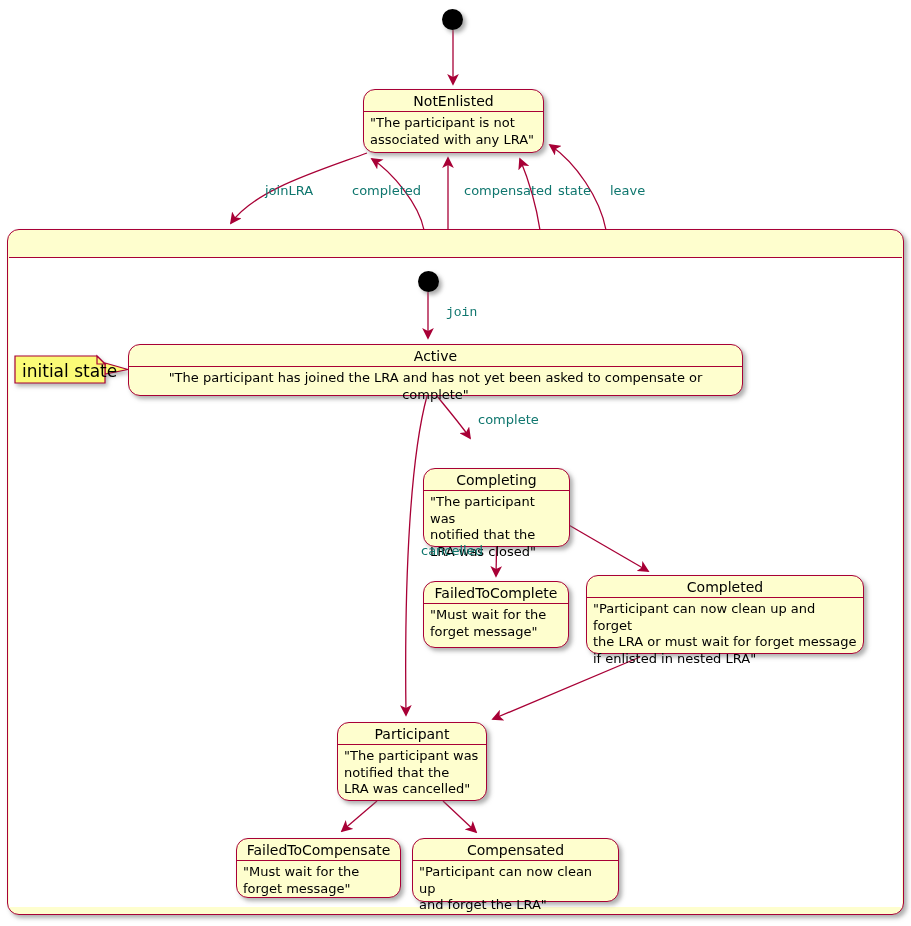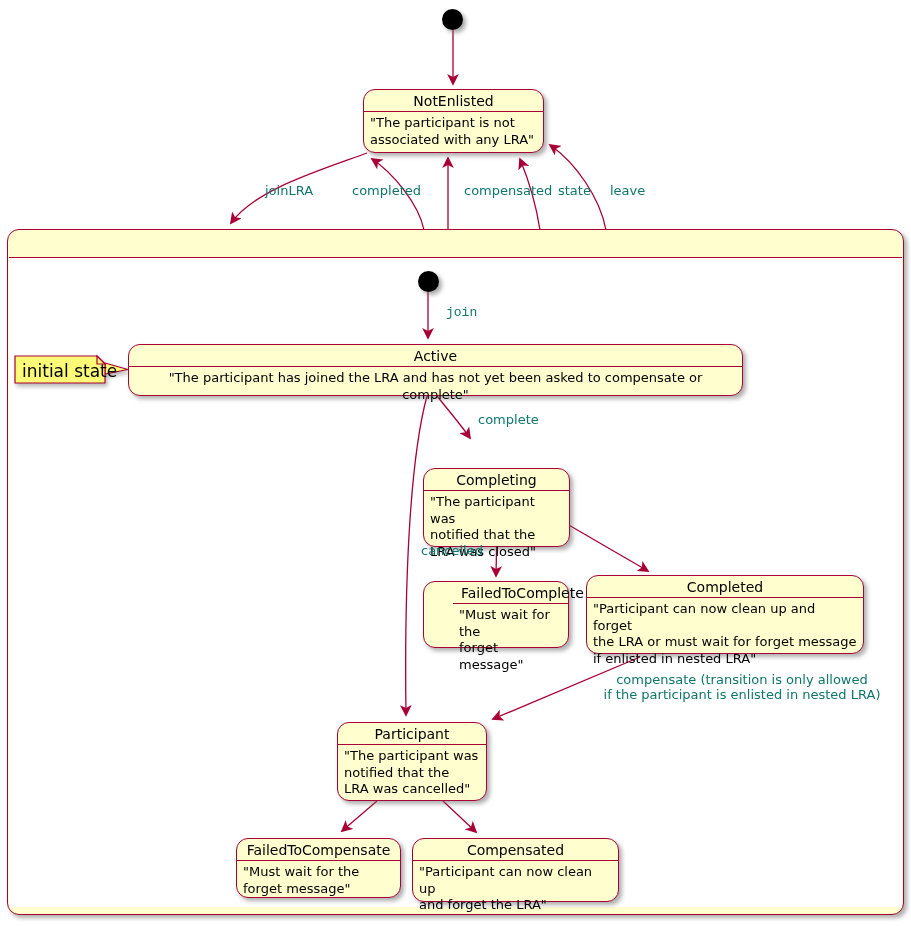--- a/index.html
+++ b/index.html
@@ -76,21 +76,21 @@
     <div class="state-body" style="text-align:center;">"The participant has joined the LRA and has not yet been asked to compensate or complete"</div>
   </div>
 
   <div class="state" style="left:423px;top:445px;width:147px;height:79px;margin-top:23px;">
     <div class="state-title">Completing</div>
     <div class="state-body">"The participant was
 notified that the
 LRA was closed"</div>
   </div>
 
-  <div class="state" style="left:423px;top:581px;width:146px;height:67px;padding-left:29px;">
+  <div class="state" style="left:423px;top:581px;width:146px;height:67px;">
     <div class="state-title">FailedToComplete</div>
     <div class="state-body">"Must wait for the
  forget message"</div>
   </div>
 
   <div class="state" style="left:586px;top:575px;width:278px;height:79px;">
     <div class="state-title">Completed</div>
     <div class="state-body">"Participant can now clean up and forget
 the LRA or must wait for forget message
 if enlisted in nested LRA"</div>
@@ -116,16 +116,14 @@
   </div>
 
   <div class="edge-label" style="left:253px;top:183px;">joinLRA</div>
   <div class="edge-label" style="left:340px;top:183px;">completed</div>
   <div class="edge-label" style="left:452px;top:183px;">compensated</div>
   <div class="edge-label" style="left:546px;top:183px;">state</div>
   <div class="edge-label" style="left:598px;top:183px;text-align:center;">leave</div>
   <div class="edge-label" style="left:434px;top:305px;font-family:Liberation Mono, monospace;">join</div>
   <div class="edge-label" style="left:466px;top:412px;">complete</div>
   <div class="edge-label" style="left:409px;top:543px;">cancelled</div>
-  <div class="edge-label" style="left:588px;top:672px;width:284px;text-align:center;">compensate (transition is only allowed
-if the participant is enlisted in nested LRA)</div>
 
 </div>
 
 </body></html>

